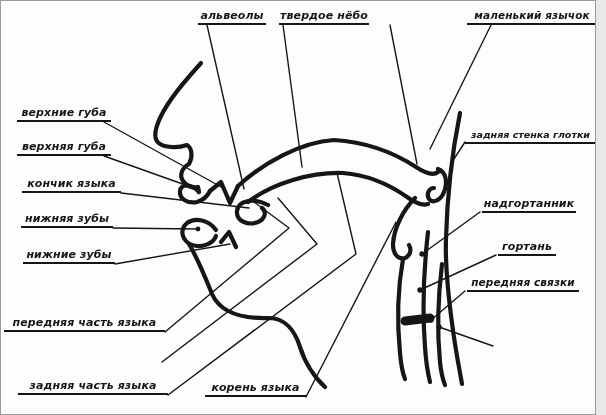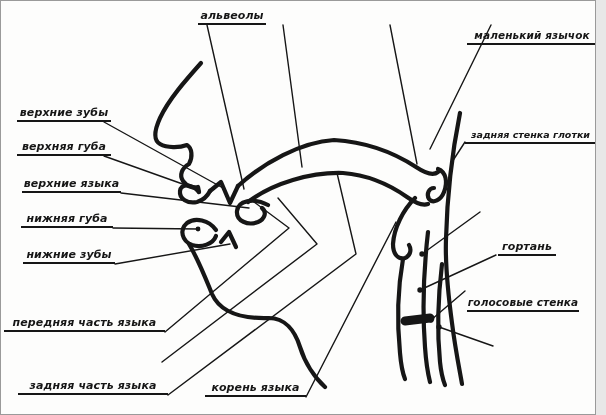--- a/index.html
+++ b/index.html
@@ -21,21 +21,21 @@
     line-height:13px;
     color:#161616;
     white-space:nowrap;
     text-align:center;
     border-bottom:2px solid #161616;
     padding-bottom:1px;
     letter-spacing:0.1px;
     z-index:2;
   }
   .lbl.sm{font-size:9.5px;letter-spacing:0;}
-  .lbl.md{font-size:10.5px;margin-top:20px;}
+  .lbl.md{font-size:10.5px;}
 </style>
 </head>
 <body>
 
 <div id="stage">
 
   <svg id="drawing" width="606" height="415" viewBox="0 0 606 415" fill="none" stroke="#161616" stroke-linecap="round" stroke-linejoin="round">
 
     <g stroke-width="1.4">
       <path d="M206,24 L243,188"></path>
@@ -94,29 +94,31 @@
       <path d="M402,258 C397,286 396,322 399,352 C400,364 402,373 404,378"></path>
       <path d="M427,231 C423,266 421,306 424,346 C425,361 427,373 429,381"></path>
 
       <path d="M441,263 C437,296 436,331 439,361 C440,371 442,379 444,384"></path>
     </g>
 
     <path d="M404,320 L429,317" stroke-width="9"></path>
   </svg>
 
   <div class="lbl" style="left:197px;top:8px;width:68px">альвеолы</div>
+  <div class="lbl" style="left:278px;top:8px;width:90px">твердое нёбо</div>
   <div class="lbl md" style="left:466px;top:8px;width:130px">маленький язычок</div>
 
-  <div class="lbl" style="left:16px;top:105px;width:94px">верхние зубы</div>
+  <div class="lbl" style="left:16px;top:105px;width:94px">верхние губа</div>
   <div class="lbl" style="left:16px;top:139px;width:94px">верхняя губа</div>
-  <div class="lbl" style="left:21px;top:176px;width:99px">верхние языка</div>
-  <div class="lbl" style="left:20px;top:211px;width:92px">нижняя губа</div>
+  <div class="lbl" style="left:21px;top:176px;width:99px">кончик языка</div>
+  <div class="lbl" style="left:20px;top:211px;width:92px">нижняя зубы</div>
   <div class="lbl" style="left:3px;top:315px;width:161px">передняя часть языка</div>
 
   <div class="lbl" style="left:22px;top:247px;width:92px">нижние зубы</div>
   <div class="lbl" style="left:204px;top:380px;width:101px">корень языка</div>
   <div class="lbl" style="left:17px;top:378px;width:150px">задняя часть языка</div>
 
   <div class="lbl sm" style="left:464px;top:127px;width:131px">задняя стенка глотки</div>
+  <div class="lbl" style="left:481px;top:196px;width:94px">надгортанник</div>
   <div class="lbl" style="left:497px;top:239px;width:58px">гортань</div>
-  <div class="lbl md" style="left:466px;top:275px;width:112px">голосовые стенка</div>
+  <div class="lbl md" style="left:466px;top:275px;width:112px">передняя связки</div>
 
 </div>
 
 </body></html>

